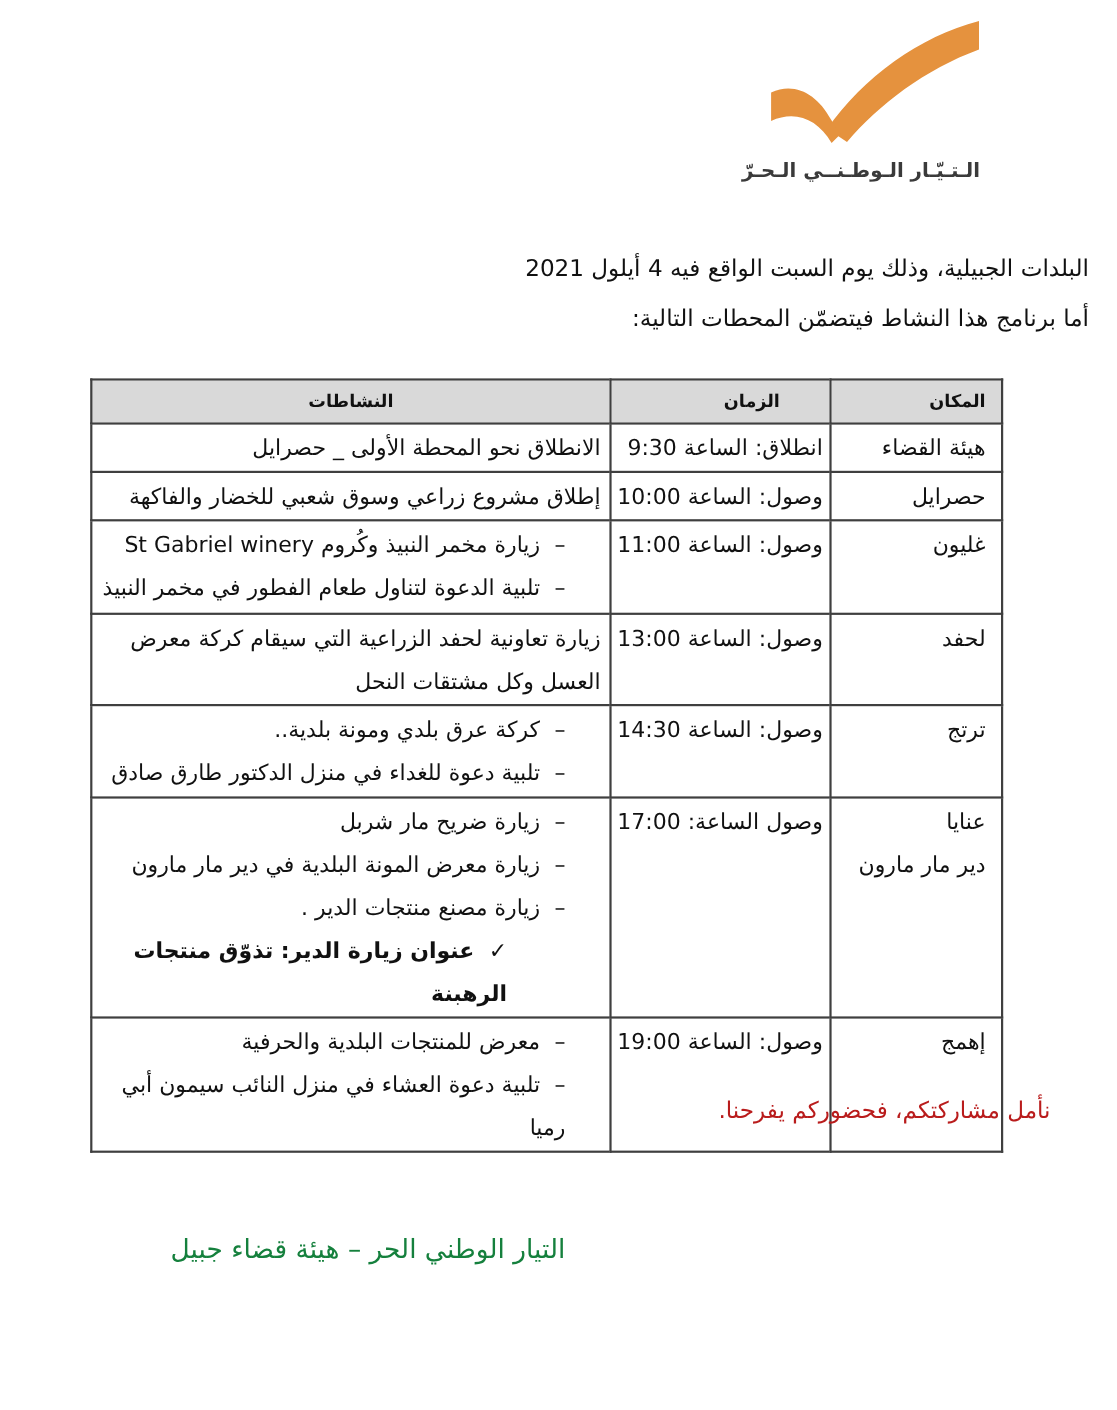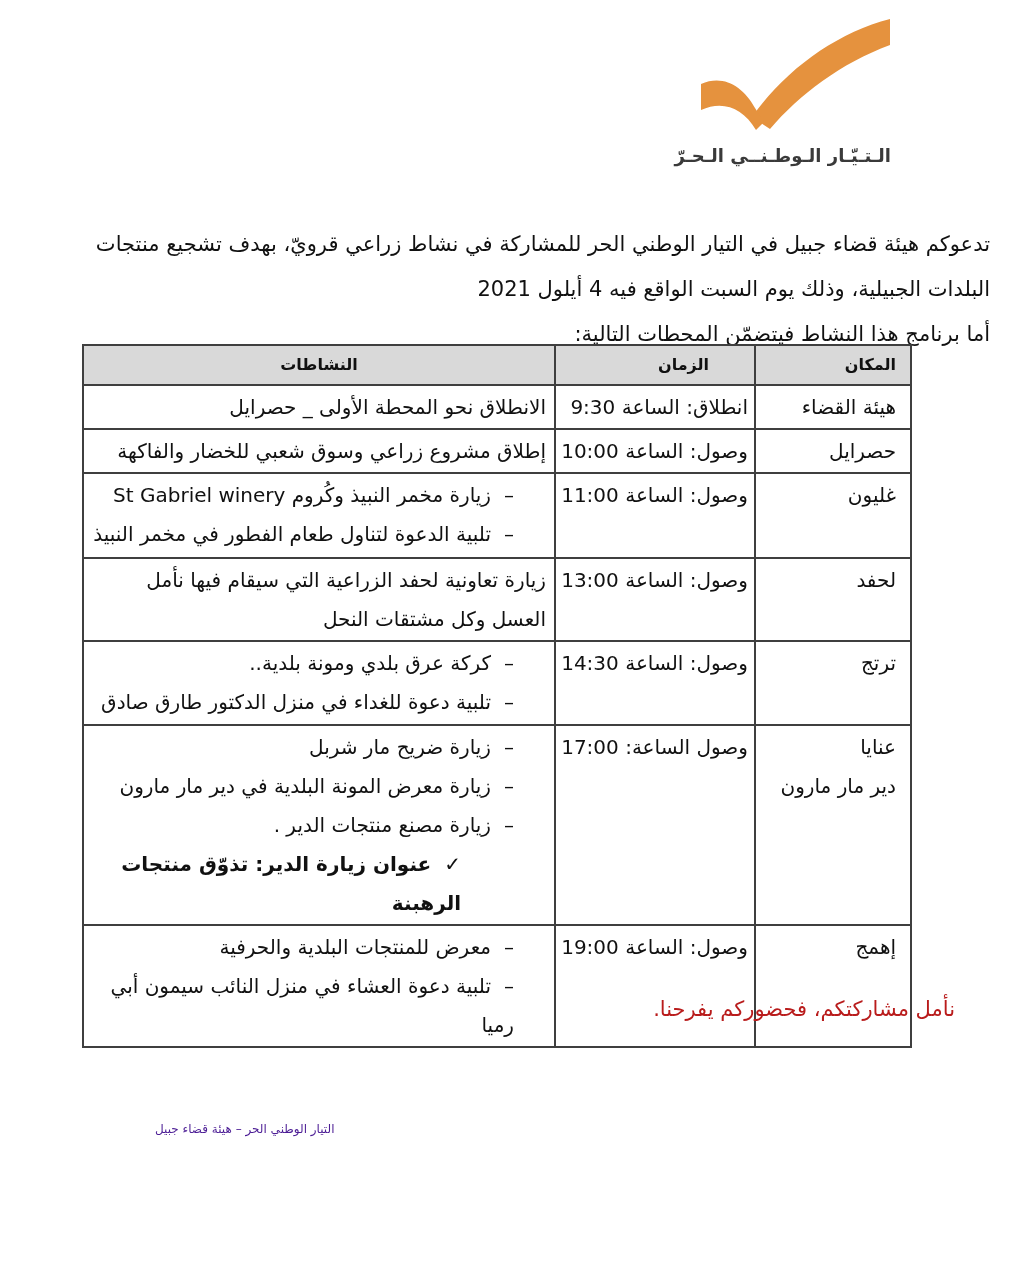--- a/index.html
+++ b/index.html
@@ -51,36 +51,35 @@
   tr.r2 td{height:80px;} tr.r3 td{height:76px;}
   tr.r4 td{height:79px;} tr.r5 td{height:163px;}
   tr.r6 td{height:82px;}
   
   .closing{
     position:absolute;top:997px;right:60px;direction:rtl;text-align:right;
     font-size:21px;color:#b91c1c;
   }
   .signature{
     position:absolute;top:1122px;left:155px;direction:rtl;text-align:left;
-    font-size:12px;color:#4c1d95;
+    font-size:24px;color:#15803d;
   }
 </style>
 </head>
 <body>
 
 <div class="logo-block">
   <svg class="logo-swoosh" viewBox="0 0 193 112" xmlns="http://www.w3.org/2000/svg">
     <path d="M 191,1 L 191,27 C 142,45 100,77 71,111 L 53,99 C 86,52 137,15 191,1 Z" fill="#E5923E"></path>
     <path d="M 2,66 C 24,56 44,68 56,90 L 65,104 L 57,112 C 44,90 24,82 2,92 Z" fill="#E5923E"></path>
   </svg>
   <div class="logo-caption">الـتـيّـار الـوطـنــي الـحـرّ</div>
 </div>
 
 <div class="intro">
-  <div class="line1">تدعوكم هيئة قضاء جبيل في التيار الوطني الحر للمشاركة في نشاط زراعي قرويّ، بهدف تشجيع منتجات</div>
   <div class="line2">البلدات الجبيلية، وذلك يوم السبت الواقع فيه 4 أيلول 2021</div>
   <div class="line3">أما برنامج هذا النشاط فيتضمّن المحطات التالية:</div>
 </div>
 
 <table class="program">
   <colgroup>
       <col class="c-place">
       <col class="c-time">
       <col class="c-act">
     </colgroup>
@@ -113,21 +112,21 @@
     <td class="act">
       <div class="aline bullet"><span class="marker">–</span><span>زيارة مخمر النبيذ وكُروم St Gabriel winery</span></div>
       <div class="aline bullet"><span class="marker">–</span><span>تلبية الدعوة لتناول طعام الفطور في مخمر النبيذ</span></div>
     </td>
   </tr>
 
   <tr class="r3">
     <td class="place">لحفد</td>
     <td class="time">وصول: الساعة 13:00</td>
     <td class="act">
-      <div class="aline">زيارة تعاونية لحفد الزراعية التي سيقام فيها نأمل العسل وكل مشتقات النحل</div>
+      <div class="aline">زيارة تعاونية لحفد الزراعية التي سيقام كركة معرض العسل وكل مشتقات النحل</div>
     </td>
   </tr>
 
   <tr class="r4">
     <td class="place">ترتج</td>
     <td class="time">وصول: الساعة 14:30</td>
     <td class="act">
       <div class="aline bullet"><span class="marker">–</span><span>كركة عرق بلدي ومونة بلدية..</span></div>
       <div class="aline bullet"><span class="marker">–</span><span>تلبية دعوة للغداء في منزل الدكتور طارق صادق</span></div>
     </td>

